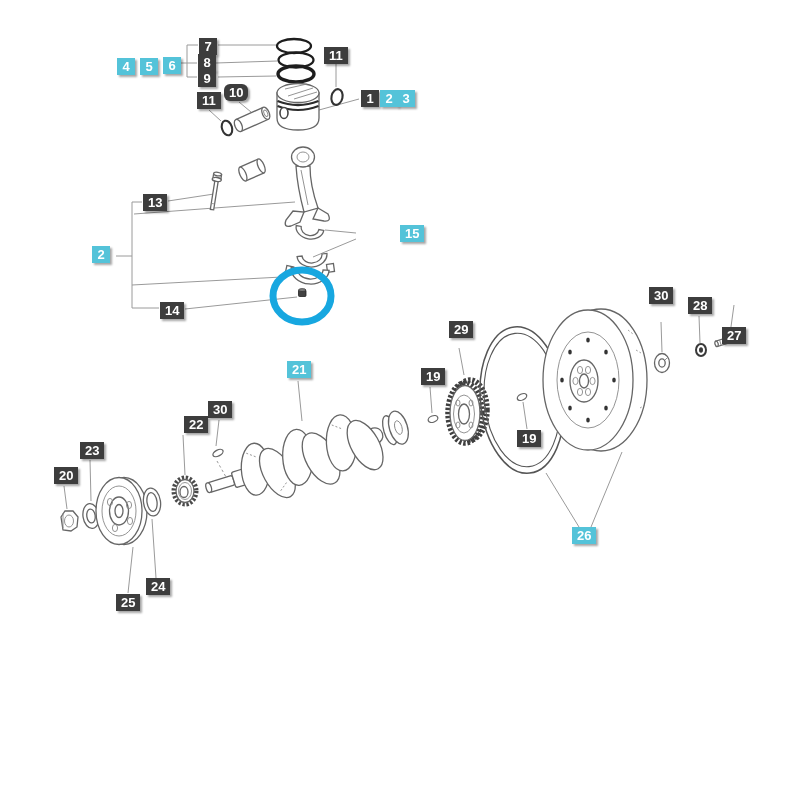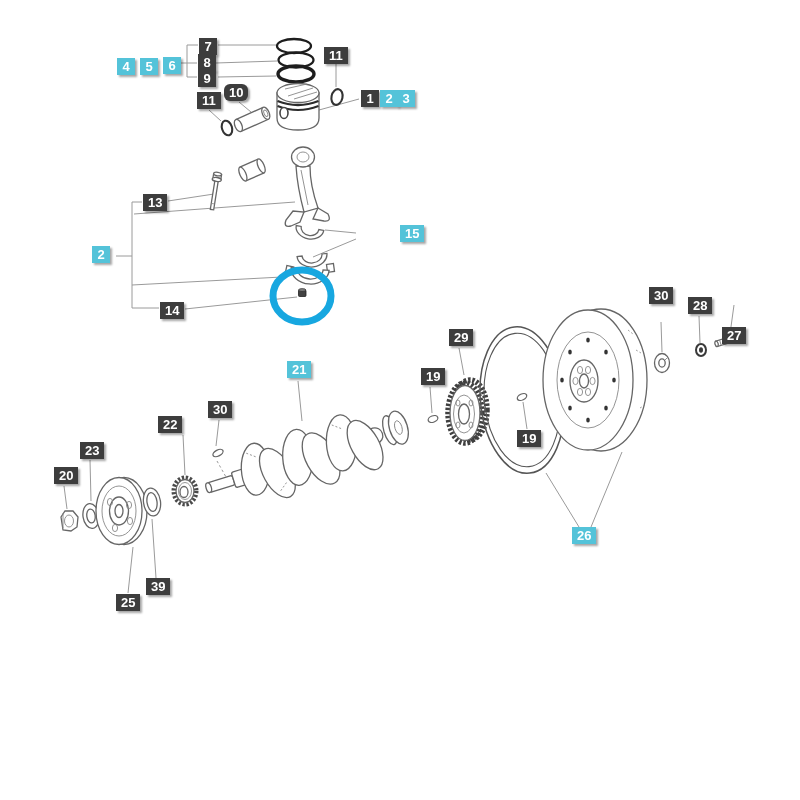--- a/index.html
+++ b/index.html
@@ -283,26 +283,26 @@
       <div class="plabel" style="left: 361px; top: 90px;">1</div>
       <div class="plabel cyan" style="left: 380px; top: 90px;">2</div>
       <div class="plabel cyan" style="left: 397px; top: 90px;">3</div>
       <div class="plabel" style="left: 143px; top: 194px;">13</div>
       <div class="plabel cyan" style="left: 92px; top: 246px;">2</div>
       <div class="plabel cyan" style="left: 356px; top: 225px; margin-left: 44px;">15</div>
       <div class="plabel" style="left: 160px; top: 302px;">14</div>
       <div class="plabel cyan" style="left: 287px; top: 361px;">21</div>
       <div class="plabel" style="left: 421px; top: 368px;">19</div>
       <div class="plabel" style="left: 208px; top: 401px;">30</div>
-      <div class="plabel" style="left: 158px; top: 416px;">22</div>
+      <div class="plabel" style="left: 184px; top: 416px;">22</div>
       <div class="plabel" style="left: 80px; top: 442px;">23</div>
       <div class="plabel" style="left: 54px; top: 467px;">20</div>
-      <div class="plabel" style="left: 146px; top: 578px;">39</div>
+      <div class="plabel" style="left: 146px; top: 578px;">24</div>
       <div class="plabel" style="left: 116px; top: 594px;">25</div>
-      <div class="plabel" style="left: 449px; top: 329px;">29</div>
+      <div class="plabel" style="left: 449px; top: 321px;">29</div>
       <div class="plabel" style="left: 517px; top: 430px;">19</div>
       <div class="plabel" style="left: 649px; top: 287px;">30</div>
       <div class="plabel" style="left: 688px; top: 297px;">28</div>
       <div class="plabel" style="left: 722px; top: 287px; margin-top: 40px;">27</div>
       <div class="plabel cyan" style="left: 572px; top: 527px;">26</div>
     </div>
 
 </div>
 
 </body></html>

